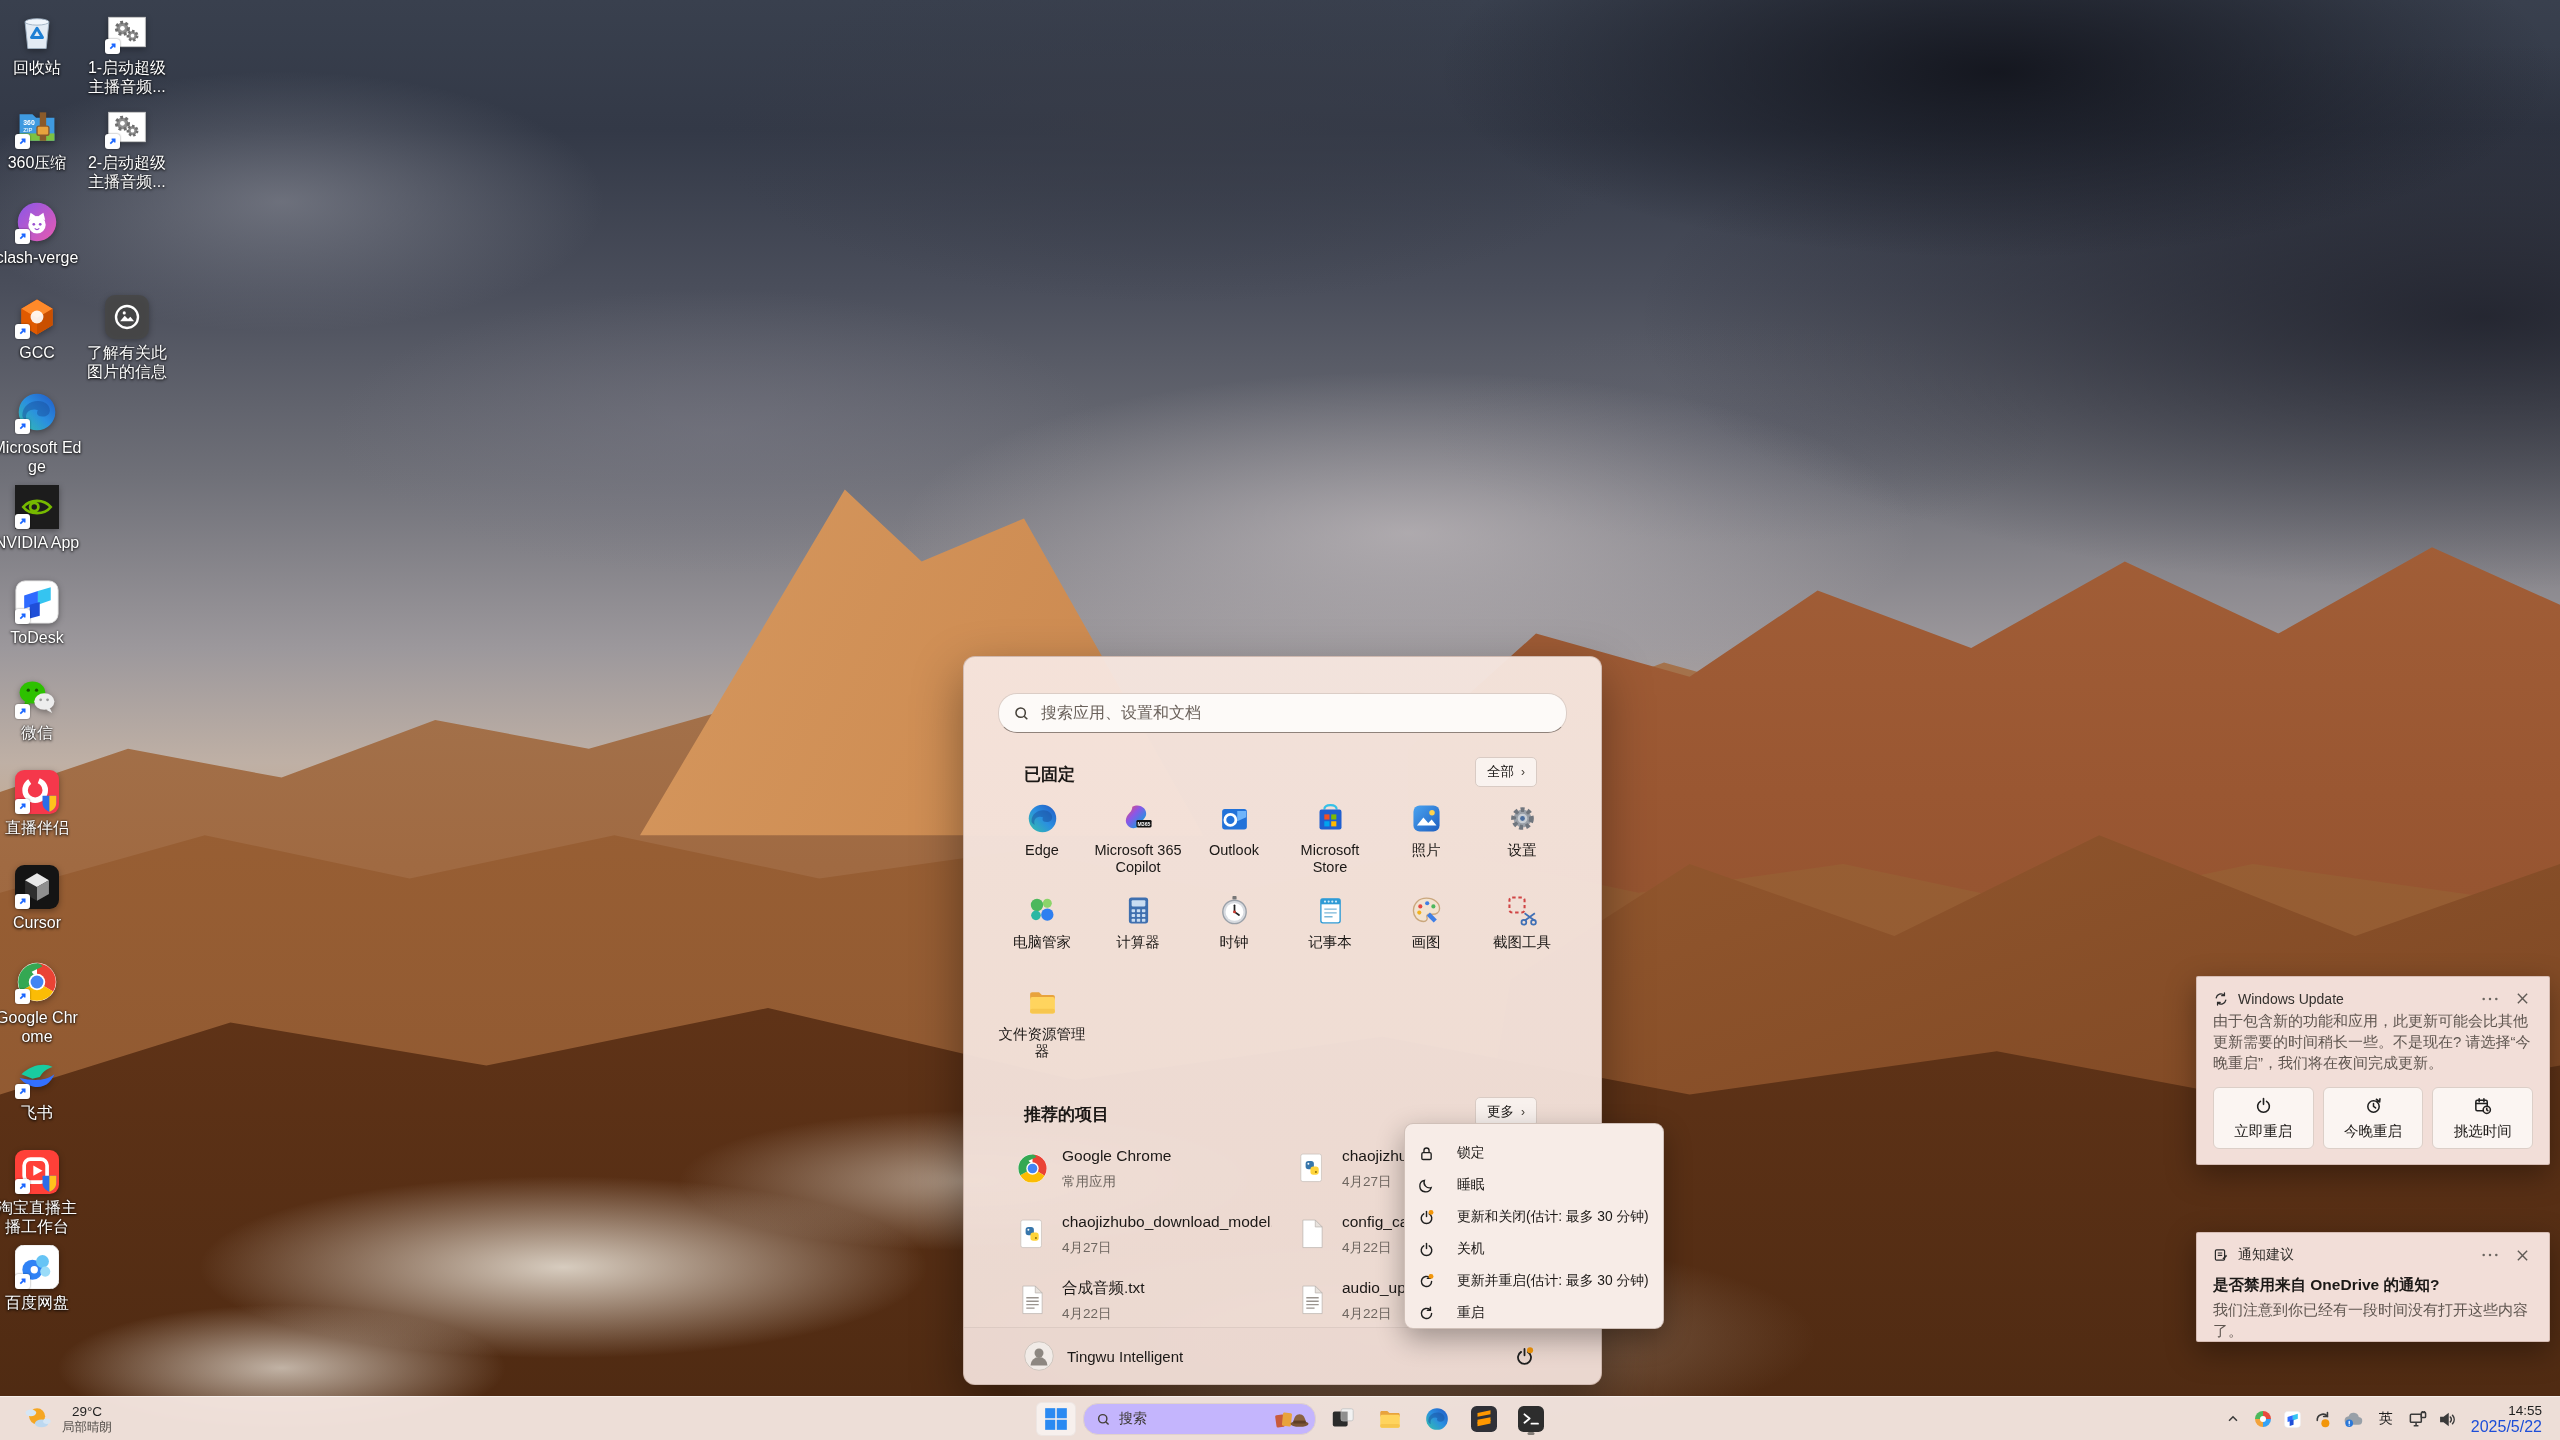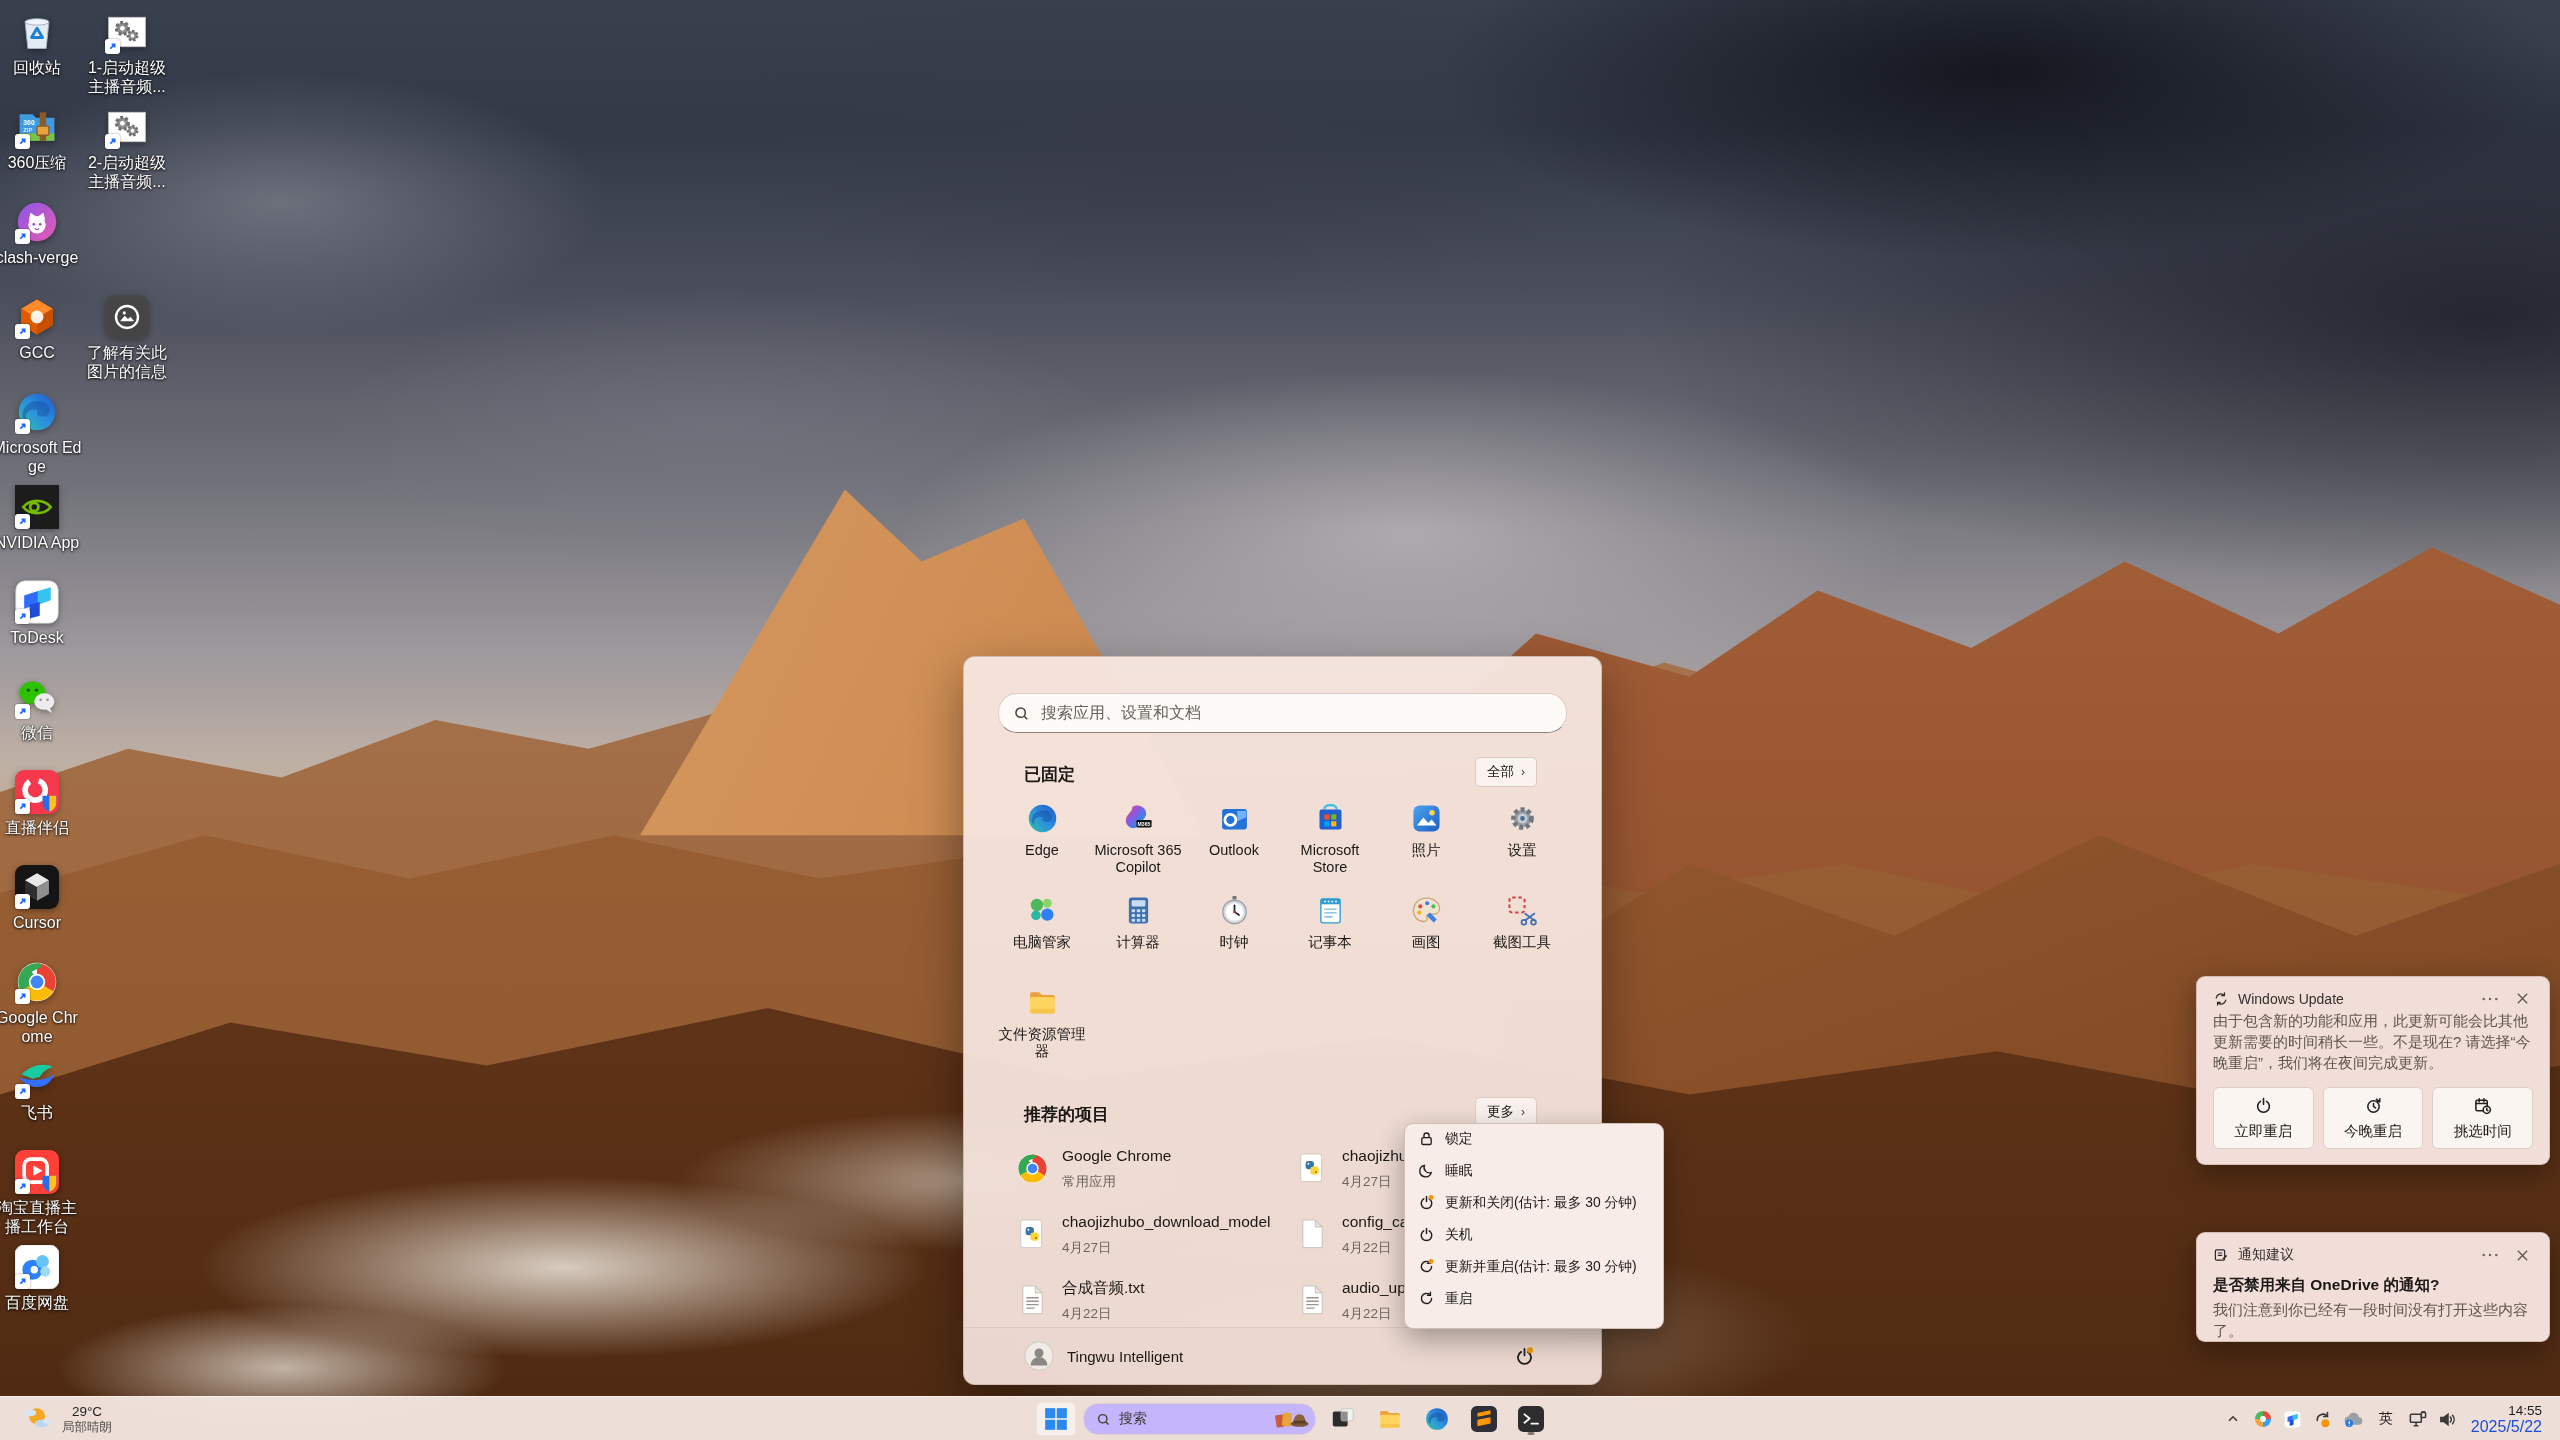--- a/index.html
+++ b/index.html
@@ -37,21 +37,21 @@
   .dicon{position:absolute;width:90px;text-align:center;z-index:2;cursor:default;}
   .dicon .ic{position:relative;display:block;width:44px;height:44px;margin:0 auto;}
   .dicon .ic svg{width:44px;height:44px;display:block;filter:drop-shadow(0 2px 3px rgba(0,0,0,.35));}
   .dicon .lbl{display:block;margin-top:4px;font-size:16px;line-height:19px;color:#fff;
     text-shadow:0 1px 3px rgba(0,0,0,.95),0 0 2px rgba(0,0,0,.7);word-break:break-all;}
   .sc{position:absolute;left:0;bottom:0;width:15px;height:15px;background:#fff;border-radius:3px;
     box-shadow:0 0 2px rgba(0,0,0,.5);display:flex;align-items:center;justify-content:center;}
   .sc svg{width:11px!important;height:11px!important;filter:none!important;}
   
   .panel{position:absolute;width:352px;background:#f2ded8;border:1px solid rgba(150,110,92,.3);
-    border-radius:9px;box-shadow:0 10px 30px rgba(0,0,0,.35);z-index:5;color:#1b1816;}
+    border-radius:2px;box-shadow:0 10px 30px rgba(0,0,0,.35);z-index:5;color:#1b1816;}
   .panel-head{display:flex;align-items:center;gap:9px;padding:13px 16px 0 16px;font-size:14px;color:#33302d;}
   .panel-head .spacer{flex:1;}
   .hbtn{border:none;background:none;padding:2px 4px;cursor:pointer;display:flex;align-items:center;}
   .panel-title{padding:0 16px;margin-top:10px;font-size:15.5px;font-weight:bold;line-height:1.4;}
   .panel-body{padding:0 16px;margin-top:3px;font-size:15px;line-height:1.4;color:#5f5650;}
   .panel-btns{display:flex;gap:9px;padding:14px 16px 15px 16px;}
   .pbtn{flex:1;display:flex;flex-direction:column;align-items:center;justify-content:center;gap:7px;
     background:rgba(253,249,247,.85);border:1px solid #dccfc8;border-radius:6px;height:62px;
     font-size:14.5px;color:#1b1816;cursor:pointer;font-family:inherit;}
   .pbtn.small{height:32px;flex-direction:row;}
@@ -77,21 +77,21 @@
   .rec .rtit{font-size:15.5px;line-height:20px;color:#1b1816;white-space:nowrap;overflow:hidden;max-width:210px;}
   .rec .rsub{font-size:13.5px;color:#6e6660;margin-top:7px;}
   #userbar{position:absolute;left:0;right:0;bottom:0;height:56px;border-top:1px solid rgba(0,0,0,.06);
     background:rgba(233,214,205,.55);border-radius:0 0 12px 12px;display:flex;align-items:center;padding:0 60px;}
   #userbar .uname{margin-left:13px;font-size:15px;}
   #userbar .spacer{flex:1;}
   .pwr-btn{position:relative;border:none;background:none;padding:6px;cursor:pointer;display:flex;}
   
   #powermenu{position:absolute;left:1404px;top:1123px;width:258px;z-index:20;background:#f7ece7;
     border:1px solid rgba(120,90,75,.3);border-radius:9px;box-shadow:0 10px 28px rgba(0,0,0,.33);padding:6px 0;}
-  .pm-item{display:flex;align-items:flex-start;gap:10px;height:32px;padding:0 13px;font-size:13.8px;color:#1b1816;cursor:pointer;white-space:nowrap;}
+  .pm-item{display:flex;align-items:flex-end;gap:22px;height:32px;padding:0 13px;font-size:13.8px;color:#1b1816;cursor:pointer;white-space:nowrap;}
   .pm-item svg{flex:none;}
   
   #taskbar{position:absolute;left:0;right:0;top:1396px;height:44px;background:rgba(243,228,222,.97);
     border-top:1px solid rgba(255,255,255,.5);z-index:30;}
   #tb-weather{position:absolute;left:14px;top:0;height:44px;display:flex;align-items:center;gap:8px;padding:0 8px;border-radius:6px;cursor:pointer;}
   #tb-weather .wtxt{display:flex;flex-direction:column;justify-content:center;text-align:center;}
   #tb-weather .wtemp{font-size:13.5px;color:#1f1f1f;line-height:16px;}
   #tb-weather .wcond{font-size:12.5px;color:#55504c;line-height:15px;}
   #tb-center{position:absolute;left:1036px;top:0;height:44px;display:flex;align-items:center;gap:7px;}
   .tb-btn{position:relative;width:40px;height:34px;border-radius:6px;display:flex;align-items:center;justify-content:center;cursor:pointer;border:none;background:none;}

